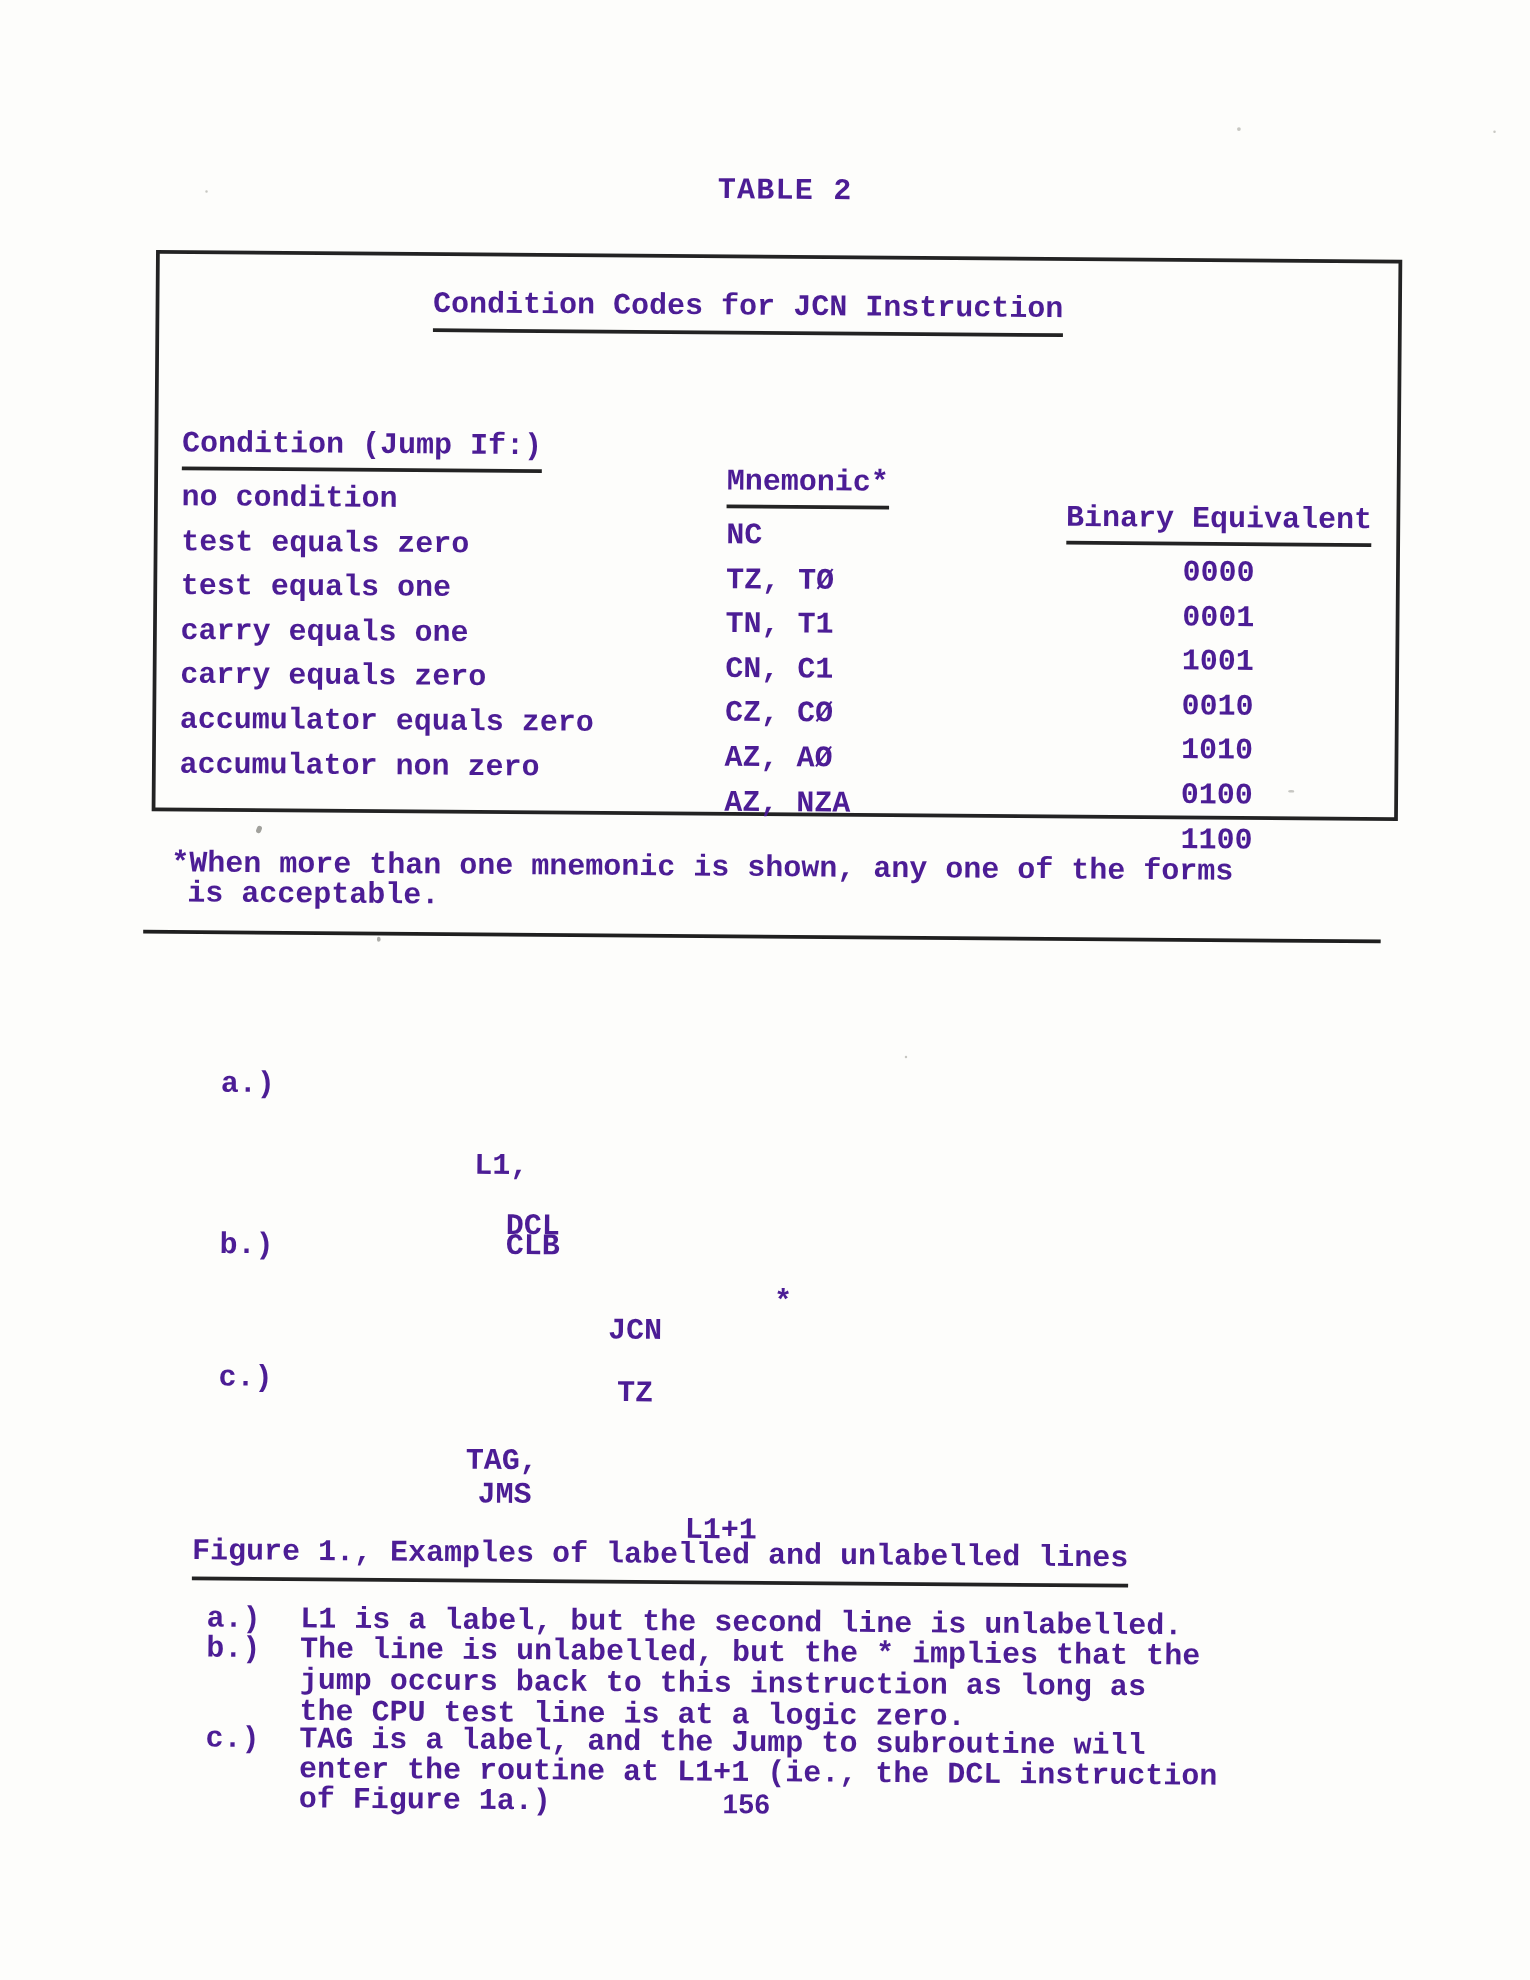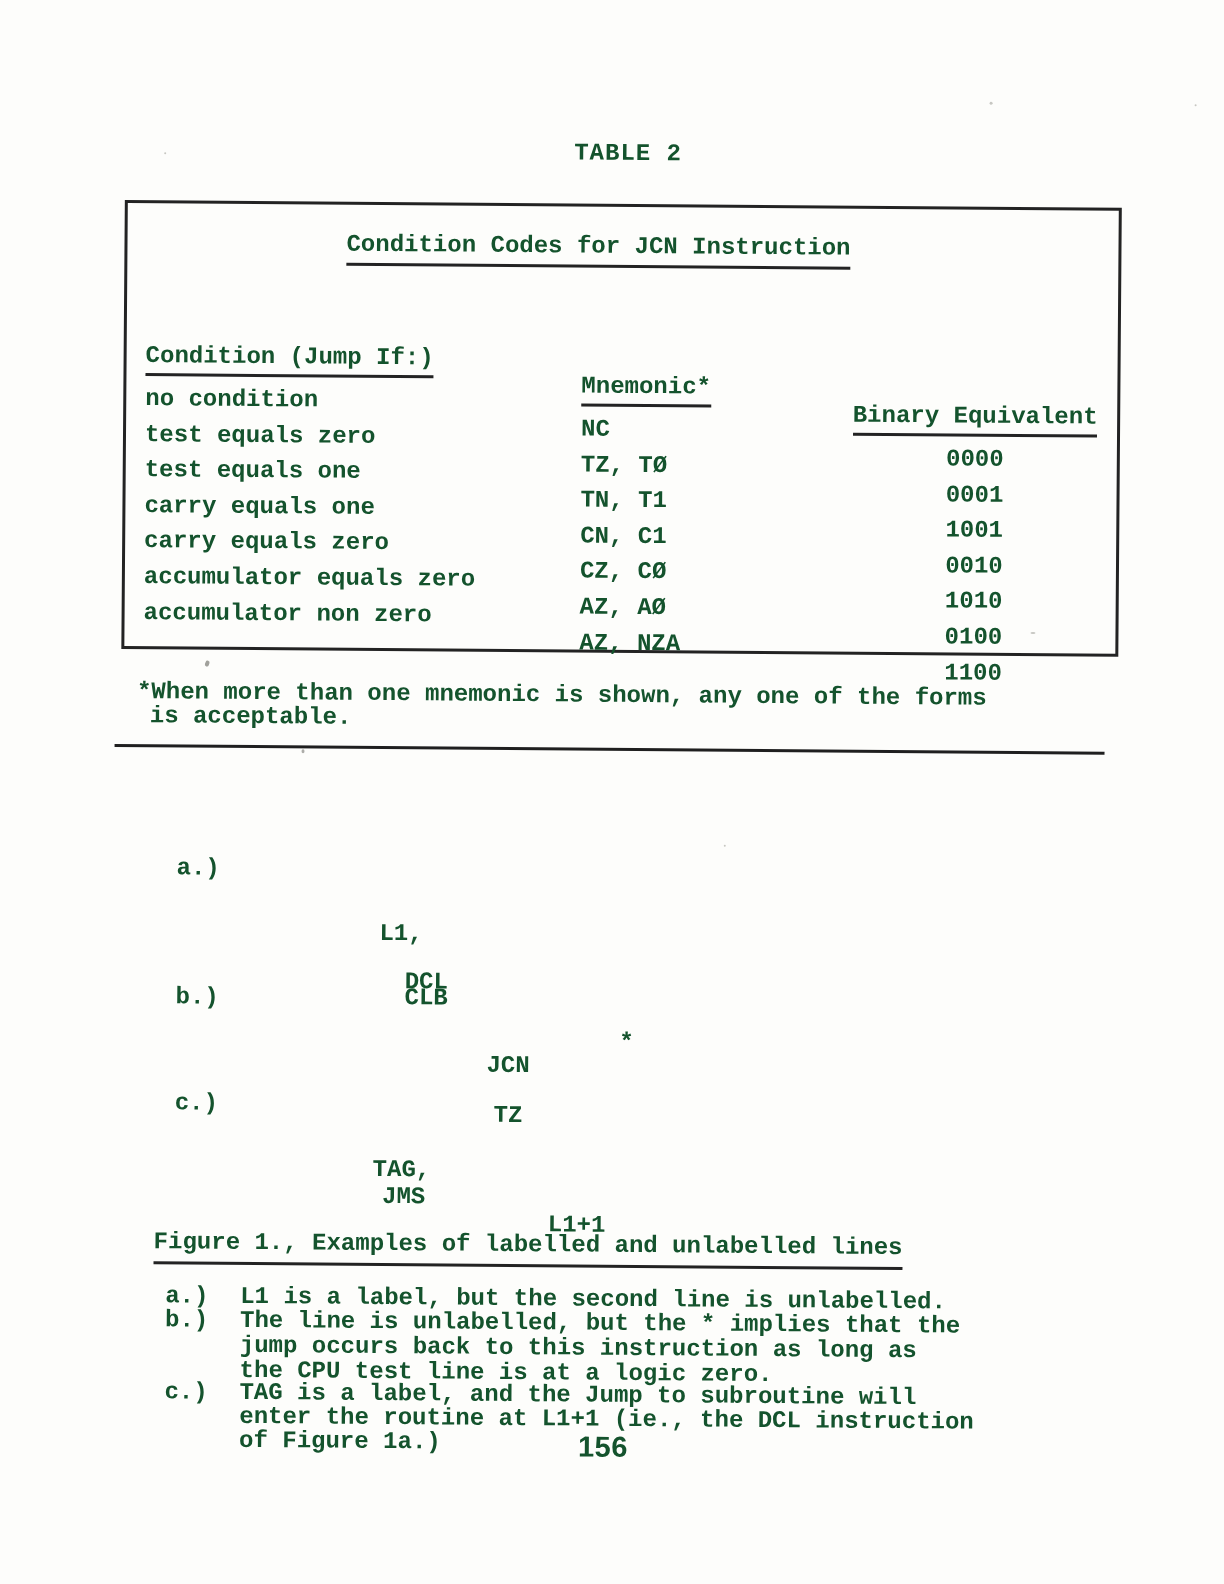--- a/index.html
+++ b/index.html
@@ -1,20 +1,20 @@
 <!DOCTYPE html>
 <html><head>
 <meta charset="utf-8">
 <style>
   html,body { margin:0; padding:0; background:#e8e8e6; }
   #page {
     position:relative; width:1224px; height:1584px;
     background:#fdfdfb; overflow:hidden;
     font-family:"Liberation Mono", monospace;
-    font-weight:bold; color:#14532d; font-size:24px;
+    font-weight:bold; color:#4c1d95; font-size:24px;
   }
   .skew { position:absolute; left:0; top:0; width:1224px; height:1584px;
           transform:rotate(0.45deg); transform-origin:130px 690px; }
   .abs { position:absolute; white-space:pre; }
 
   
   #heading { left:570px; top:136px; letter-spacing:1px; }
 
   
   #tablebox { left:121px; top:200px; width:991px; height:443px;
@@ -53,21 +53,21 @@
   #fig-caption { left:158px; top:1228px; border-bottom:3px solid #232323;
                  padding-bottom:6px; }
   .nmark { position:absolute; left:170px; white-space:pre; }
   .nline { position:absolute; left:245px; white-space:pre; }
   .nt0 { top:1282px; } .nt1 { top:1306px; } .nt2 { top:1331px; }
   .nt3 { top:1356px; } .nt4 { top:1378px; } .nt5 { top:1402px; }
   .nt6 { top:1426px; }
 
   
   #page-num { left:584px; top:1427px; font-family:"Liberation Sans", sans-serif;
-              font-weight:bold; font-size:29px; letter-spacing:0.5px; }
+              font-weight:bold; font-size:22px; letter-spacing:0.5px; }
 
   
   .speck { position:absolute; background:#9a9a94; border-radius:50%;
            width:3px; height:3px; opacity:.55; }
   #sp1 { left:985px; top:95px; }  #sp2 { left:160px; top:152px; width:2px; height:2px; }
   #sp3 { left:205px; top:660px; width:4px; height:6px; border-radius:2px; transform:rotate(20deg); background:#55554f;}
   #sp4 { left:1030px; top:625px; width:5px; height:2px; }
   #sp5 { left:302px; top:748px; width:3px; height:4px; background:#6b6b66;}
   #sp6 { left:725px; top:840px; width:2px; height:2px; }
   #sp7 { left:1190px; top:96px; width:2px; height:2px; }

